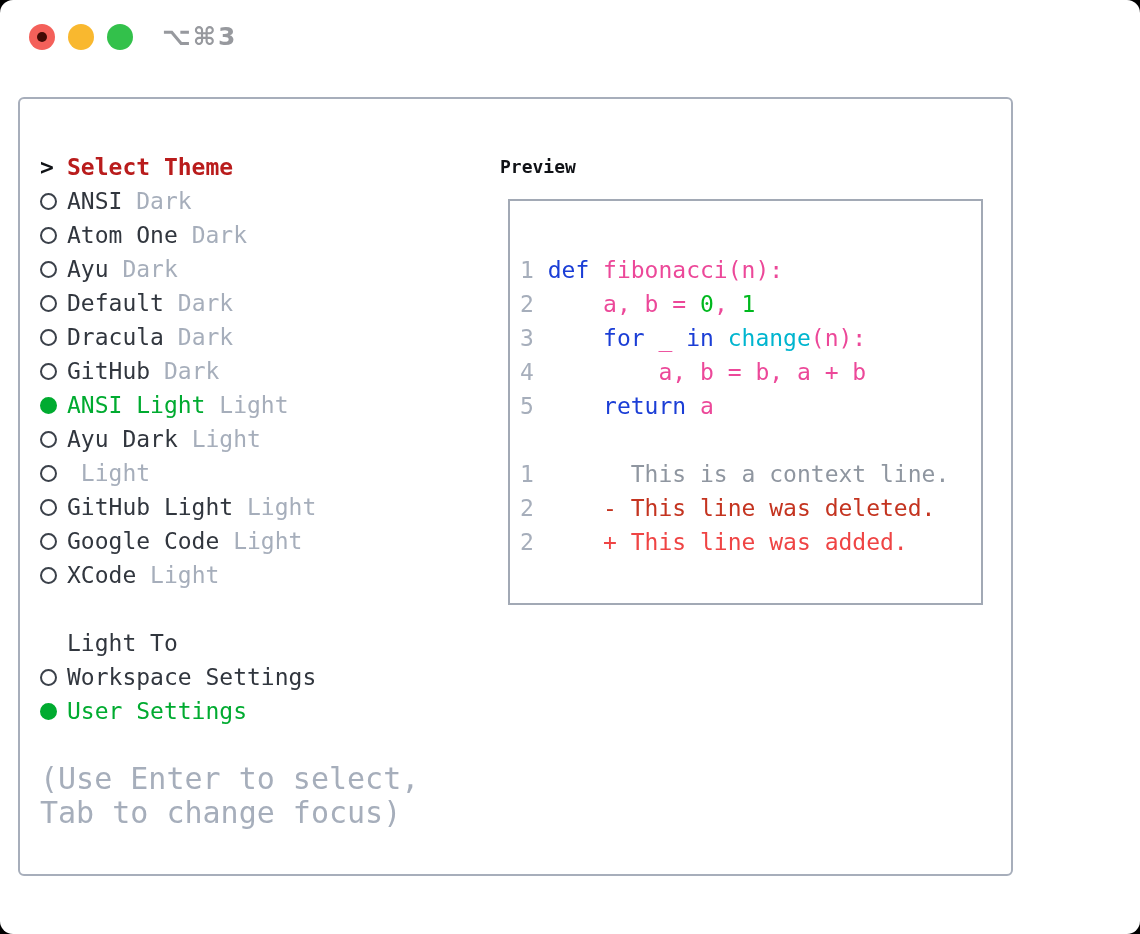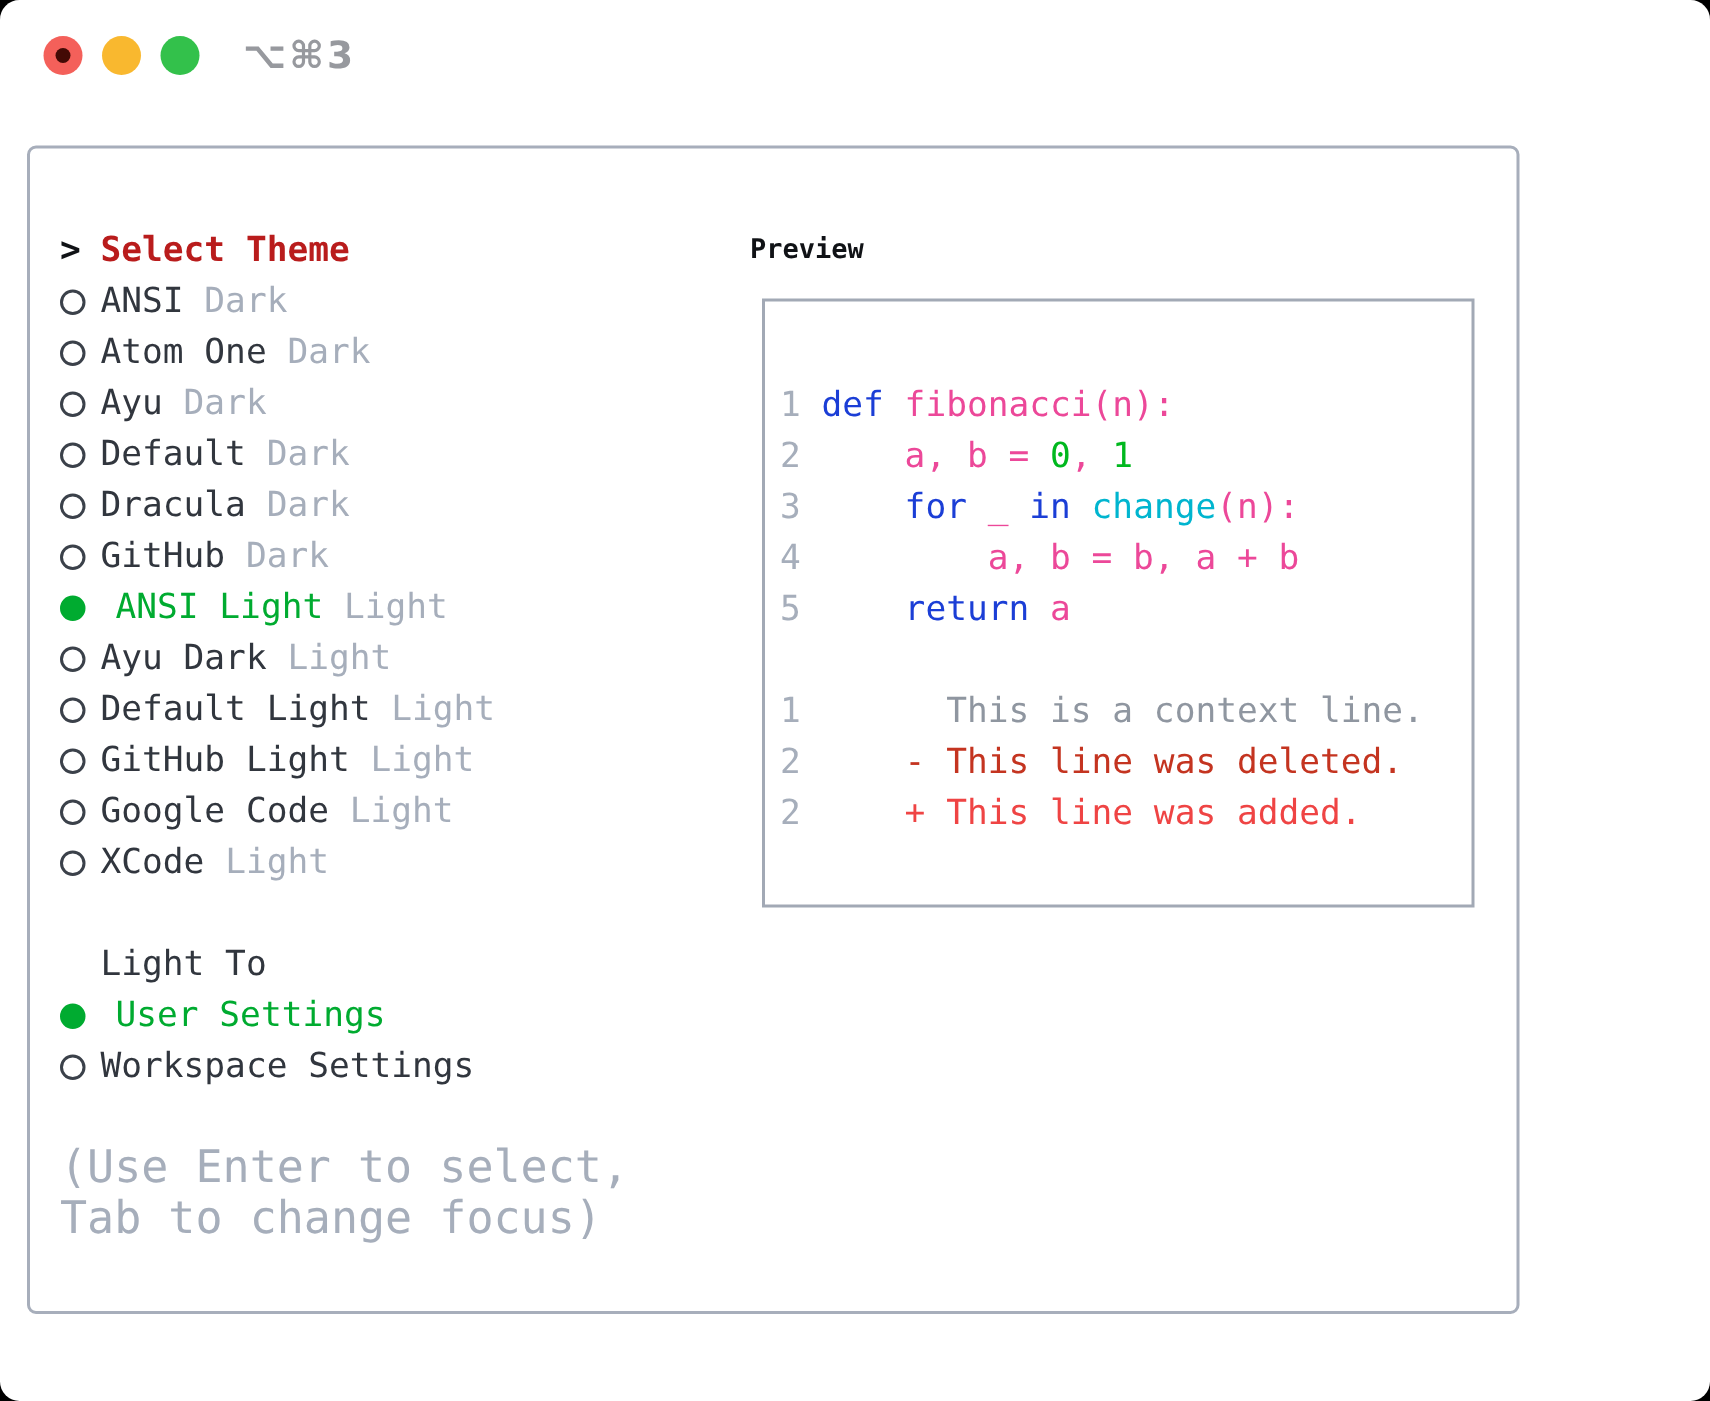--- a/index.html
+++ b/index.html
@@ -21,21 +21,21 @@
 
   
   .left-col{position:absolute;left:20px;top:51px;font-size:23px;color:#31363e;}
   .row{height:34px;display:flex;align-items:center;}
   .spacer{height:34px;}
   .bullet-col{width:27px;display:flex;align-items:center;flex:none;}
   .cursor{font-weight:bold;color:#101216;}
   .title{font-weight:bold;color:#b91c1c;}
   .ring{width:13px;height:13px;border:2.5px solid #3b414a;border-radius:50%;display:inline-block;}
   .selected .ring{background:#00ab30;border-color:#00ab30;}
-  .selected .label{color:#00ab30;margin-left:10px;}
+  .selected .label{color:#00ab30;}
   .suffix{color:#a6aebb;margin-left:1ch;}
   .help{width:400px;line-height:34px;color:#a6aebb;font-size:30px;}
 
   
   .preview-title{position:absolute;left:480px;top:50px;height:34px;display:flex;align-items:center;
     font-size:18px;font-weight:bold;color:#101216;}
   .preview-box{position:absolute;left:488px;top:100px;width:475px;height:406px;
     border:2px solid #a2a9b5;background:#fff;box-sizing:border-box;
     padding:52px 0 0 10px;font-size:23px;}
   .cline{height:34px;display:flex;align-items:center;}
@@ -122,21 +122,20 @@
         <span class="bullet-col">
             <span class="ring"></span>
           </span>
         <span class="label">Ayu Dark</span>
         <span class="suffix">Light</span>
       </div>
       <div class="row">
         <span class="bullet-col">
             <span class="ring"></span>
           </span>
-        <span class="label">Default Light</span>
         <span class="suffix">Light</span>
       </div>
       <div class="row">
         <span class="bullet-col">
             <span class="ring"></span>
           </span>
         <span class="label">GitHub Light</span>
         <span class="suffix">Light</span>
       </div>
       <div class="row">
@@ -153,31 +152,31 @@
         <span class="label">XCode</span>
         <span class="suffix">Light</span>
       </div>
 
       <div class="spacer"></div>
 
       <div class="row">
         <span class="bullet-col"></span>
         <span>Light To</span>
       </div>
+      <div class="row">
+        <span class="bullet-col">
+            <span class="ring"></span>
+          </span>
+        <span class="label">Workspace Settings</span>
+      </div>
       <div class="row selected">
         <span class="bullet-col">
             <span class="ring"></span>
           </span>
         <span class="label">User Settings</span>
-      </div>
-      <div class="row">
-        <span class="bullet-col">
-            <span class="ring"></span>
-          </span>
-        <span class="label">Workspace Settings</span>
       </div>
 
       <div class="spacer"></div>
 
       <div class="help">(Use Enter to select, Tab to change focus)</div>
     </div>
 
     <div class="preview-title">Preview</div>
 
     <div class="preview-box">

